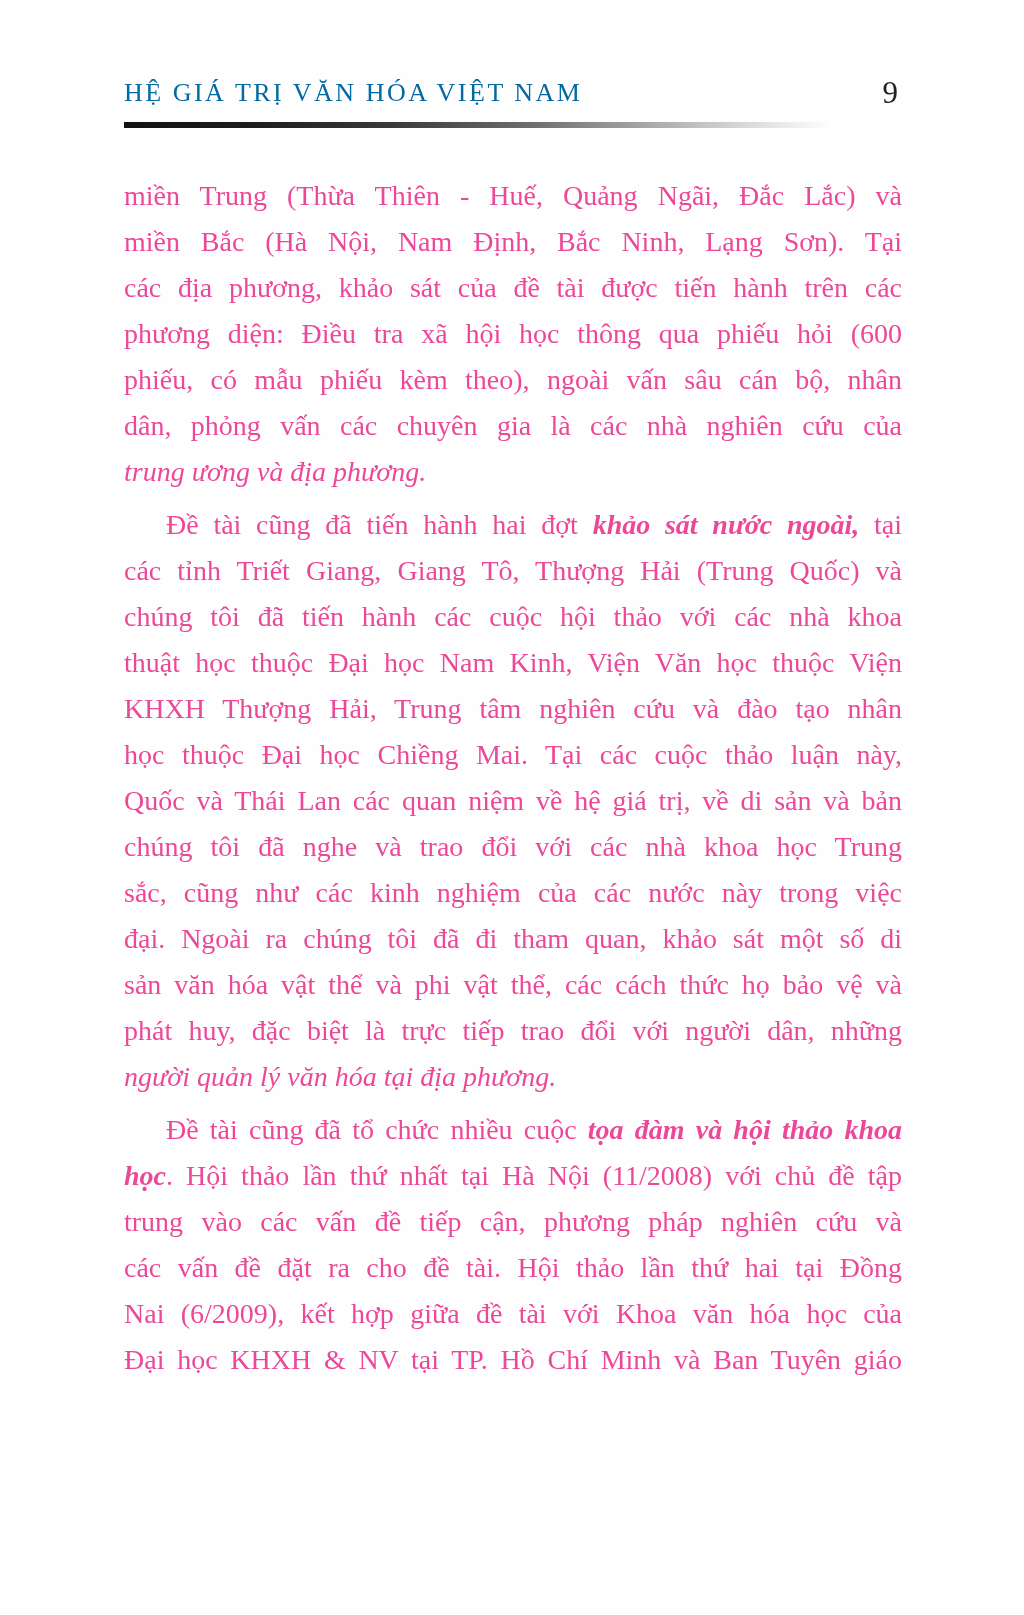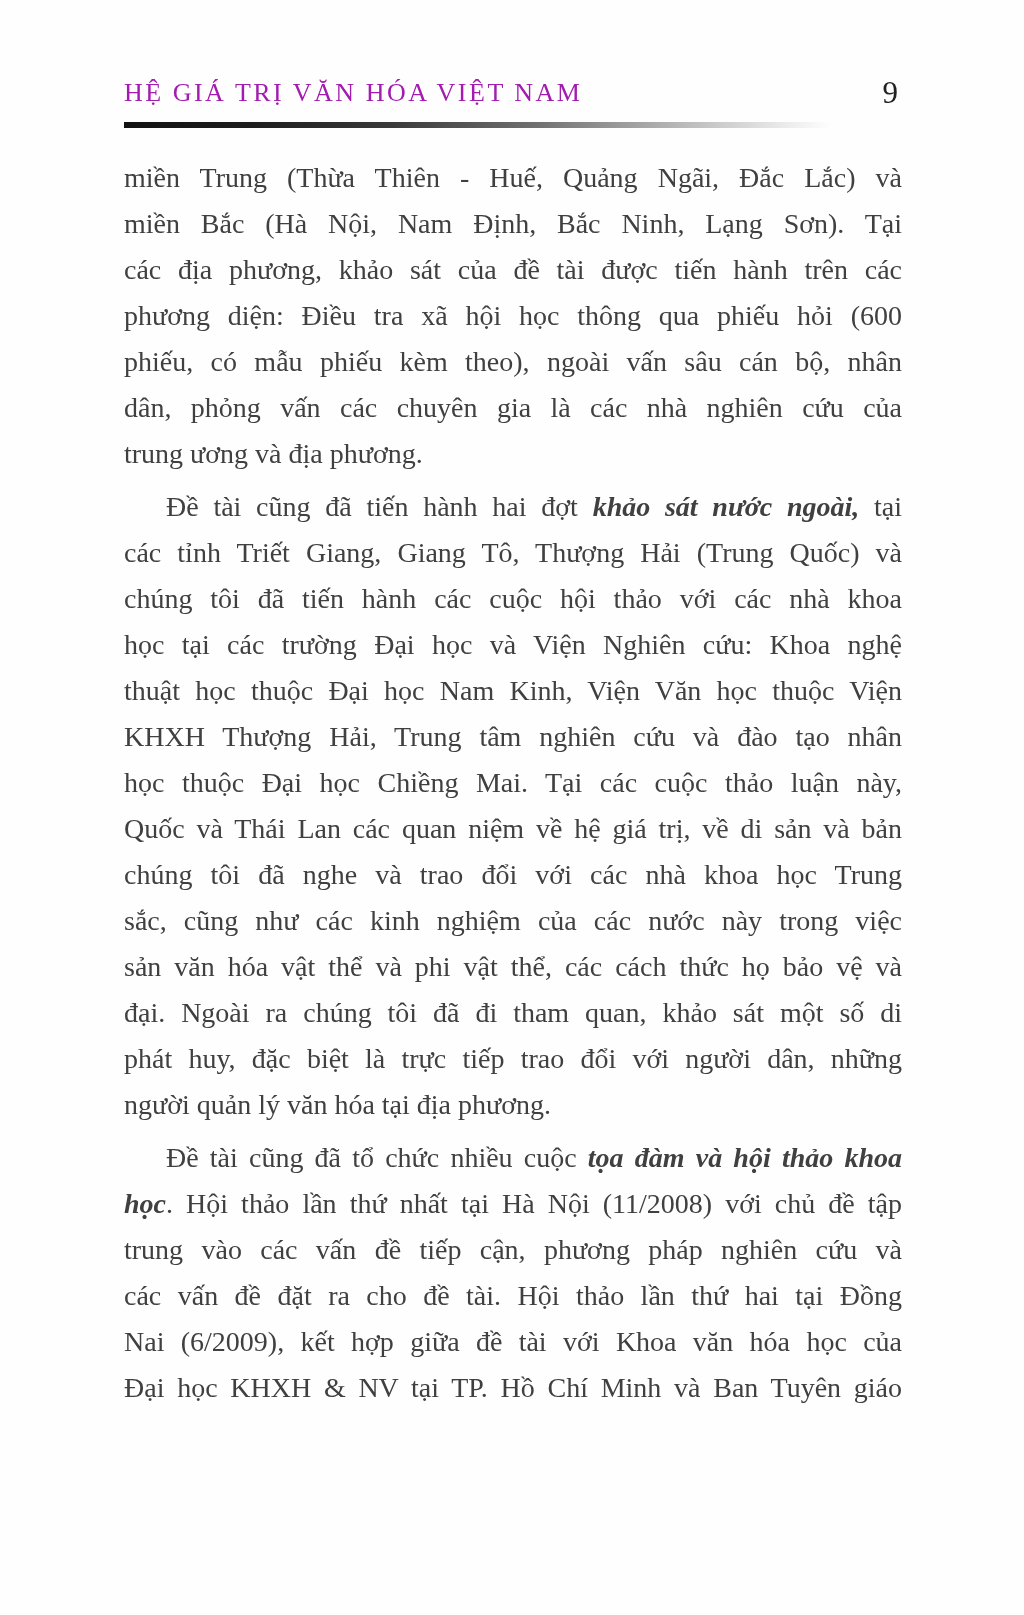--- a/index.html
+++ b/index.html
@@ -25,57 +25,58 @@
   .header-row {
     margin-top: 76px;
     display: flex;
     justify-content: space-between;
     align-items: flex-end;
   }
   .header-title {
     font-size: 26px;
     line-height: 34px;
     letter-spacing: 2.5px;
-    color: #a21caf;
+    color: #0369a1;
     white-space: nowrap;
   }
   .page-num {
     font-size: 31px;
     line-height: 34px;
     color: #222222;
     padding-right: 4px;
   }
   .header-rule {
     margin-top: 12px;
     height: 6px;
     width: 708px;
     background: linear-gradient(to right,
       #121212 0%, #1d1d1d 18%, #3a3a3a 38%,
       #6f6f6f 58%, #a8a8a8 74%, #d2d2d2 86%,
       #ededed 94%, rgba(255,255,255,0) 100%);
   }
   .body-text {
-    margin-top: 27px;
+    margin-top: 45px;
     font-size: 28px;
-    color: #404040;
+    color: #ec4899;
   }
   .para + .para {
     margin-top: 7px;
   }
   .line {
     height: 46px;
     line-height: 46px;
     text-align: justify;
     text-align-last: justify;
     white-space: normal;
     overflow: hidden;
   }
   .line.noj {
     text-align: center;
     text-align-last: left;
+    font-style: italic;
   }
   .line.indent {
     padding-left: 42px;
   }
   .it {
     font-style: italic;
     font-weight: bold;
   }
 </style>
 </head>
@@ -98,29 +99,28 @@
           <div class="line"><span>các địa phương, khảo sát của đề tài được tiến hành trên các</span></div>
           <div class="line"><span>phương diện: Điều tra xã hội học thông qua phiếu hỏi (600</span></div>
           <div class="line"><span>phiếu, có mẫu phiếu kèm theo), ngoài vấn sâu cán bộ, nhân</span></div>
           <div class="line"><span>dân, phỏng vấn các chuyên gia là các nhà nghiên cứu của</span></div>
           <div class="line noj"><span>trung ương và địa phương.</span></div>
         </div>
         <div class="para">
           <div class="line indent"><span>Đề tài cũng đã tiến hành hai đợt </span><span class="it">khảo sát nước ngoài,</span><span> tại</span></div>
           <div class="line"><span>các tỉnh Triết Giang, Giang Tô, Thượng Hải (Trung Quốc) và</span></div>
           <div class="line"><span>chúng tôi đã tiến hành các cuộc hội thảo với các nhà khoa</span></div>
-          <div class="line"><span>học tại các trường Đại học và Viện Nghiên cứu: Khoa nghệ</span></div>
           <div class="line"><span>thuật học thuộc Đại học Nam Kinh, Viện Văn học thuộc Viện</span></div>
           <div class="line"><span>KHXH Thượng Hải, Trung tâm nghiên cứu và đào tạo nhân</span></div>
           <div class="line"><span>học thuộc Đại học Chiềng Mai. Tại các cuộc thảo luận này,</span></div>
           <div class="line"><span>Quốc và Thái Lan các quan niệm về hệ giá trị, về di sản và bản</span></div>
           <div class="line"><span>chúng tôi đã nghe và trao đổi với các nhà khoa học Trung</span></div>
           <div class="line"><span>sắc, cũng như các kinh nghiệm của các nước này trong việc</span></div>
+          <div class="line"><span>đại. Ngoài ra chúng tôi đã đi tham quan, khảo sát một số di</span></div>
           <div class="line"><span>sản văn hóa vật thể và phi vật thể, các cách thức họ bảo vệ và</span></div>
-          <div class="line"><span>đại. Ngoài ra chúng tôi đã đi tham quan, khảo sát một số di</span></div>
           <div class="line"><span>phát huy, đặc biệt là trực tiếp trao đổi với người dân, những</span></div>
           <div class="line noj"><span>người quản lý văn hóa tại địa phương.</span></div>
         </div>
         <div class="para">
           <div class="line indent"><span>Đề tài cũng đã tổ chức nhiều cuộc </span><span class="it">tọa đàm và hội thảo khoa</span></div>
           <div class="line"><span class="it">học</span><span>. Hội thảo lần thứ nhất tại Hà Nội (11/2008) với chủ đề tập</span></div>
           <div class="line"><span>trung vào các vấn đề tiếp cận, phương pháp nghiên cứu và</span></div>
           <div class="line"><span>các vấn đề đặt ra cho đề tài. Hội thảo lần thứ hai tại Đồng</span></div>
           <div class="line"><span>Nai (6/2009), kết hợp giữa đề tài với Khoa văn hóa học của</span></div>
           <div class="line"><span>Đại học KHXH &amp; NV tại TP. Hồ Chí Minh và Ban Tuyên giáo</span></div>

